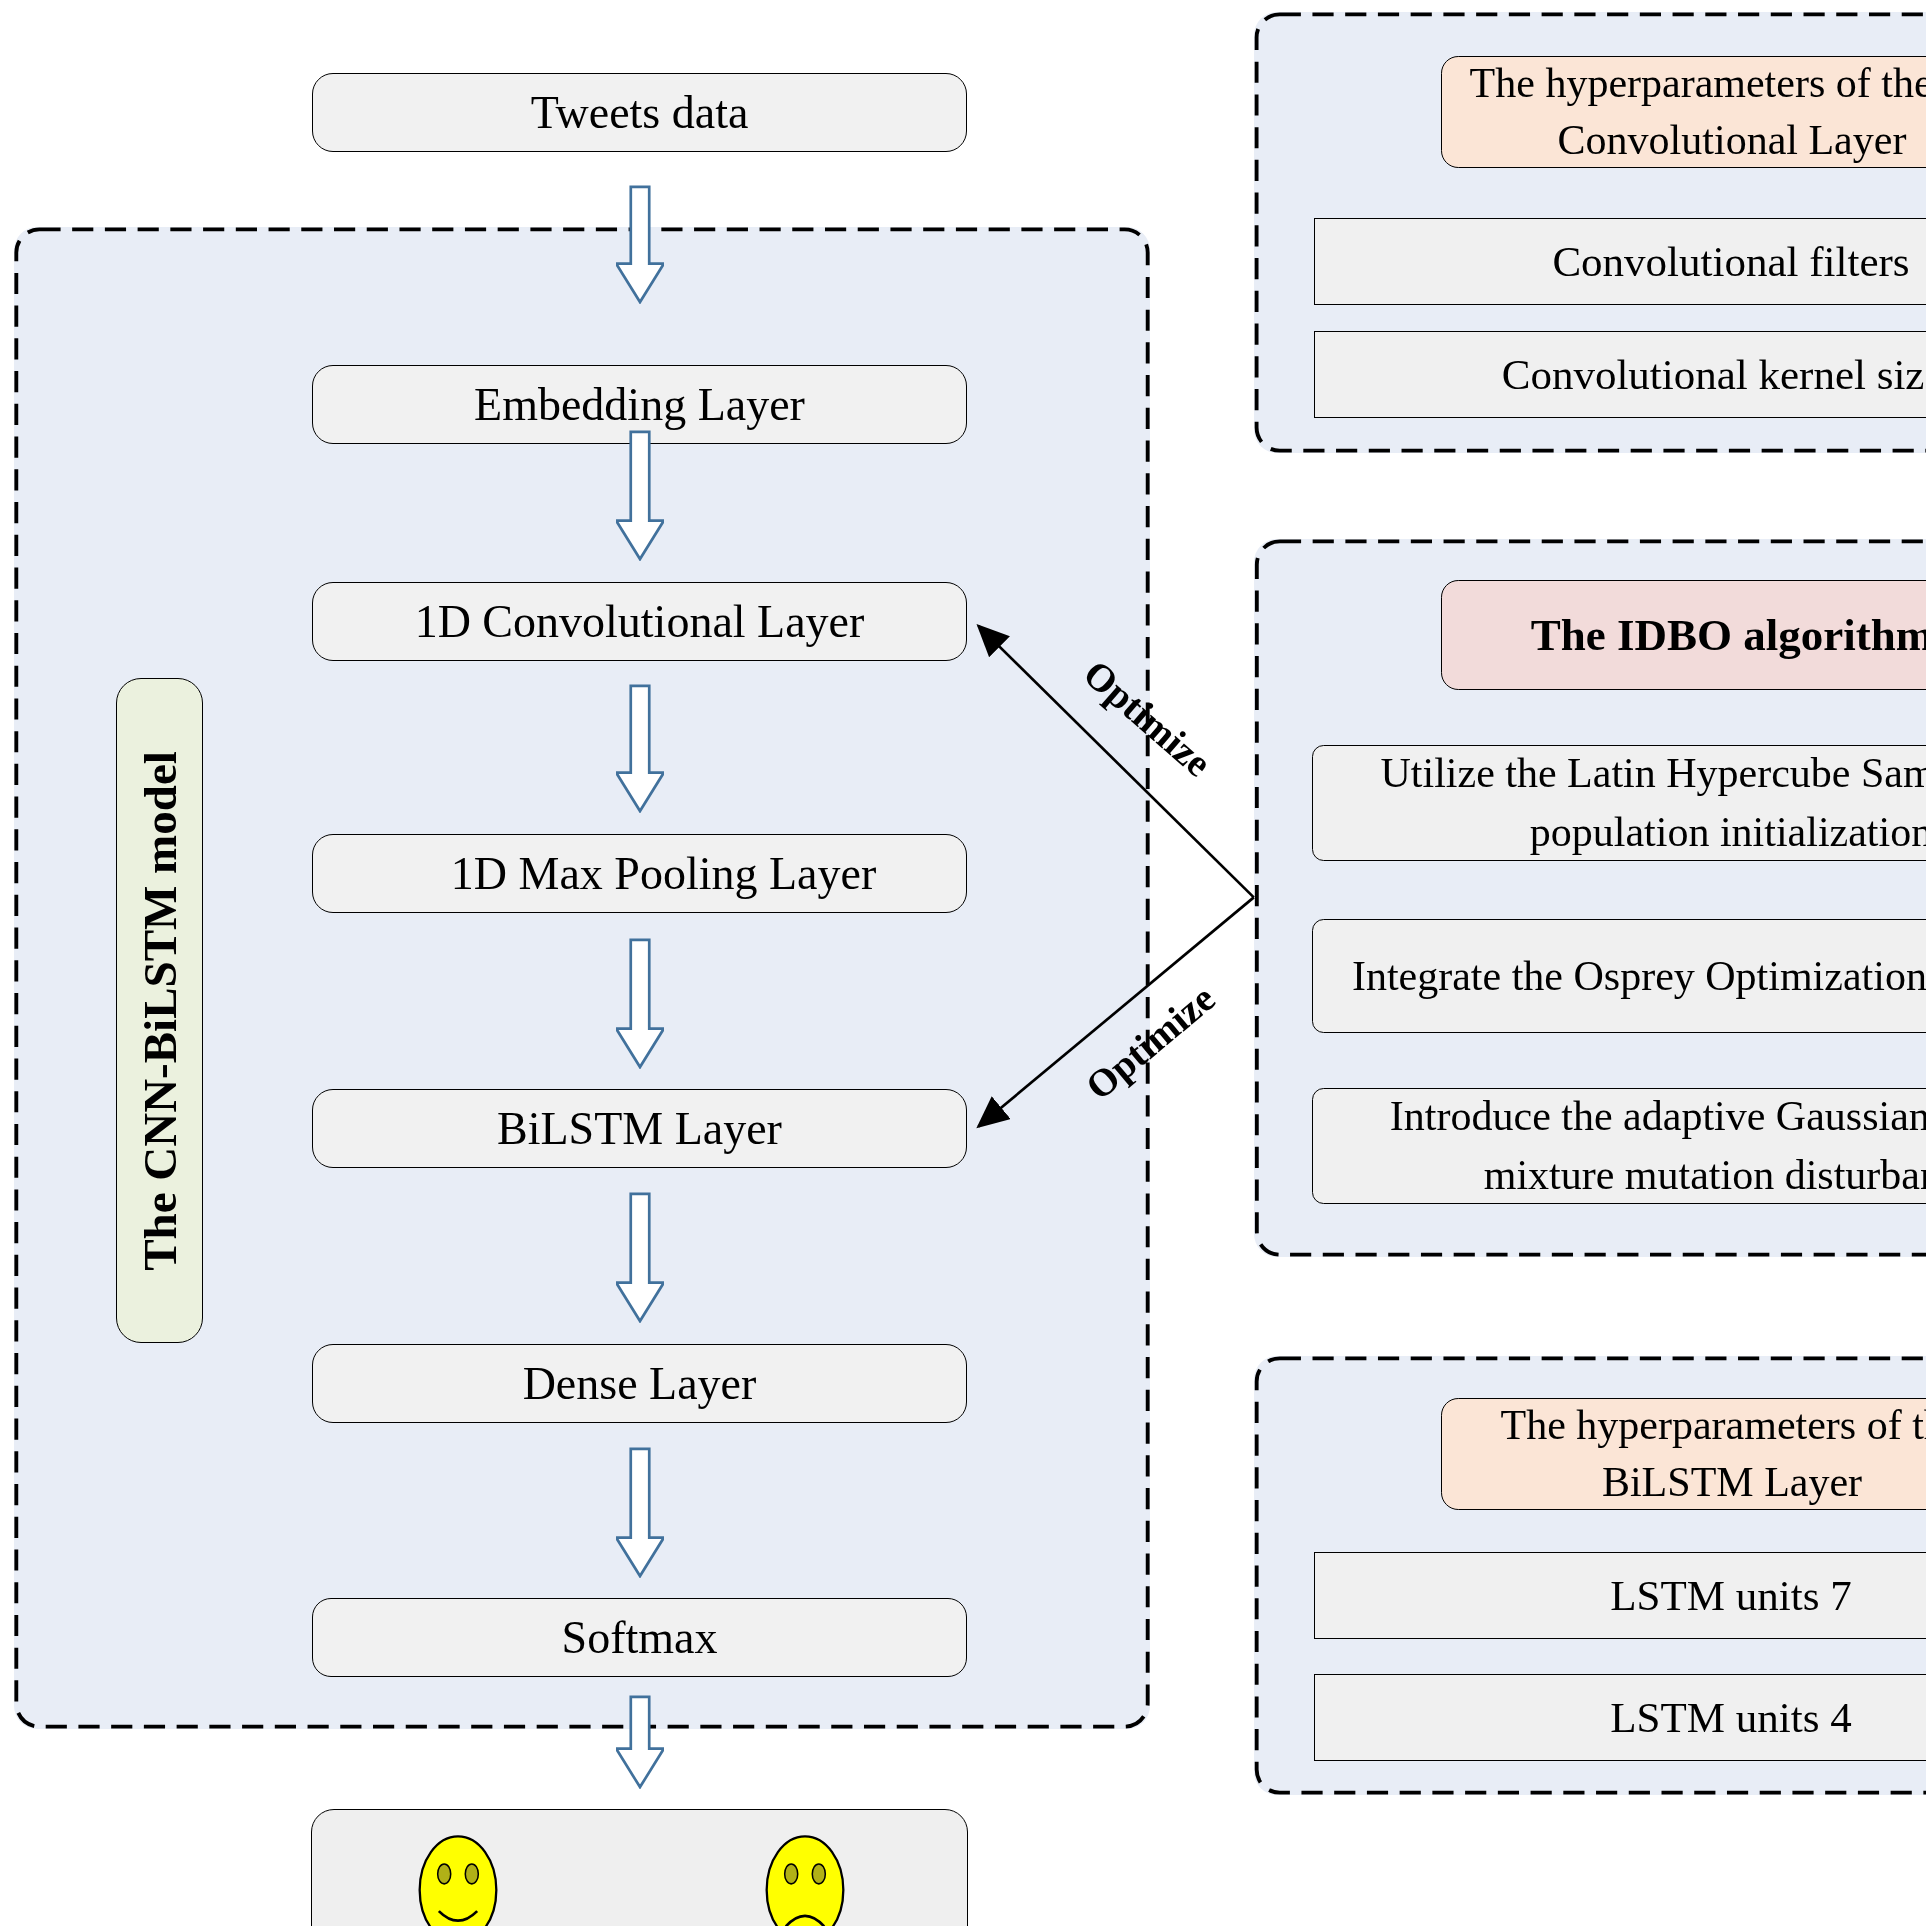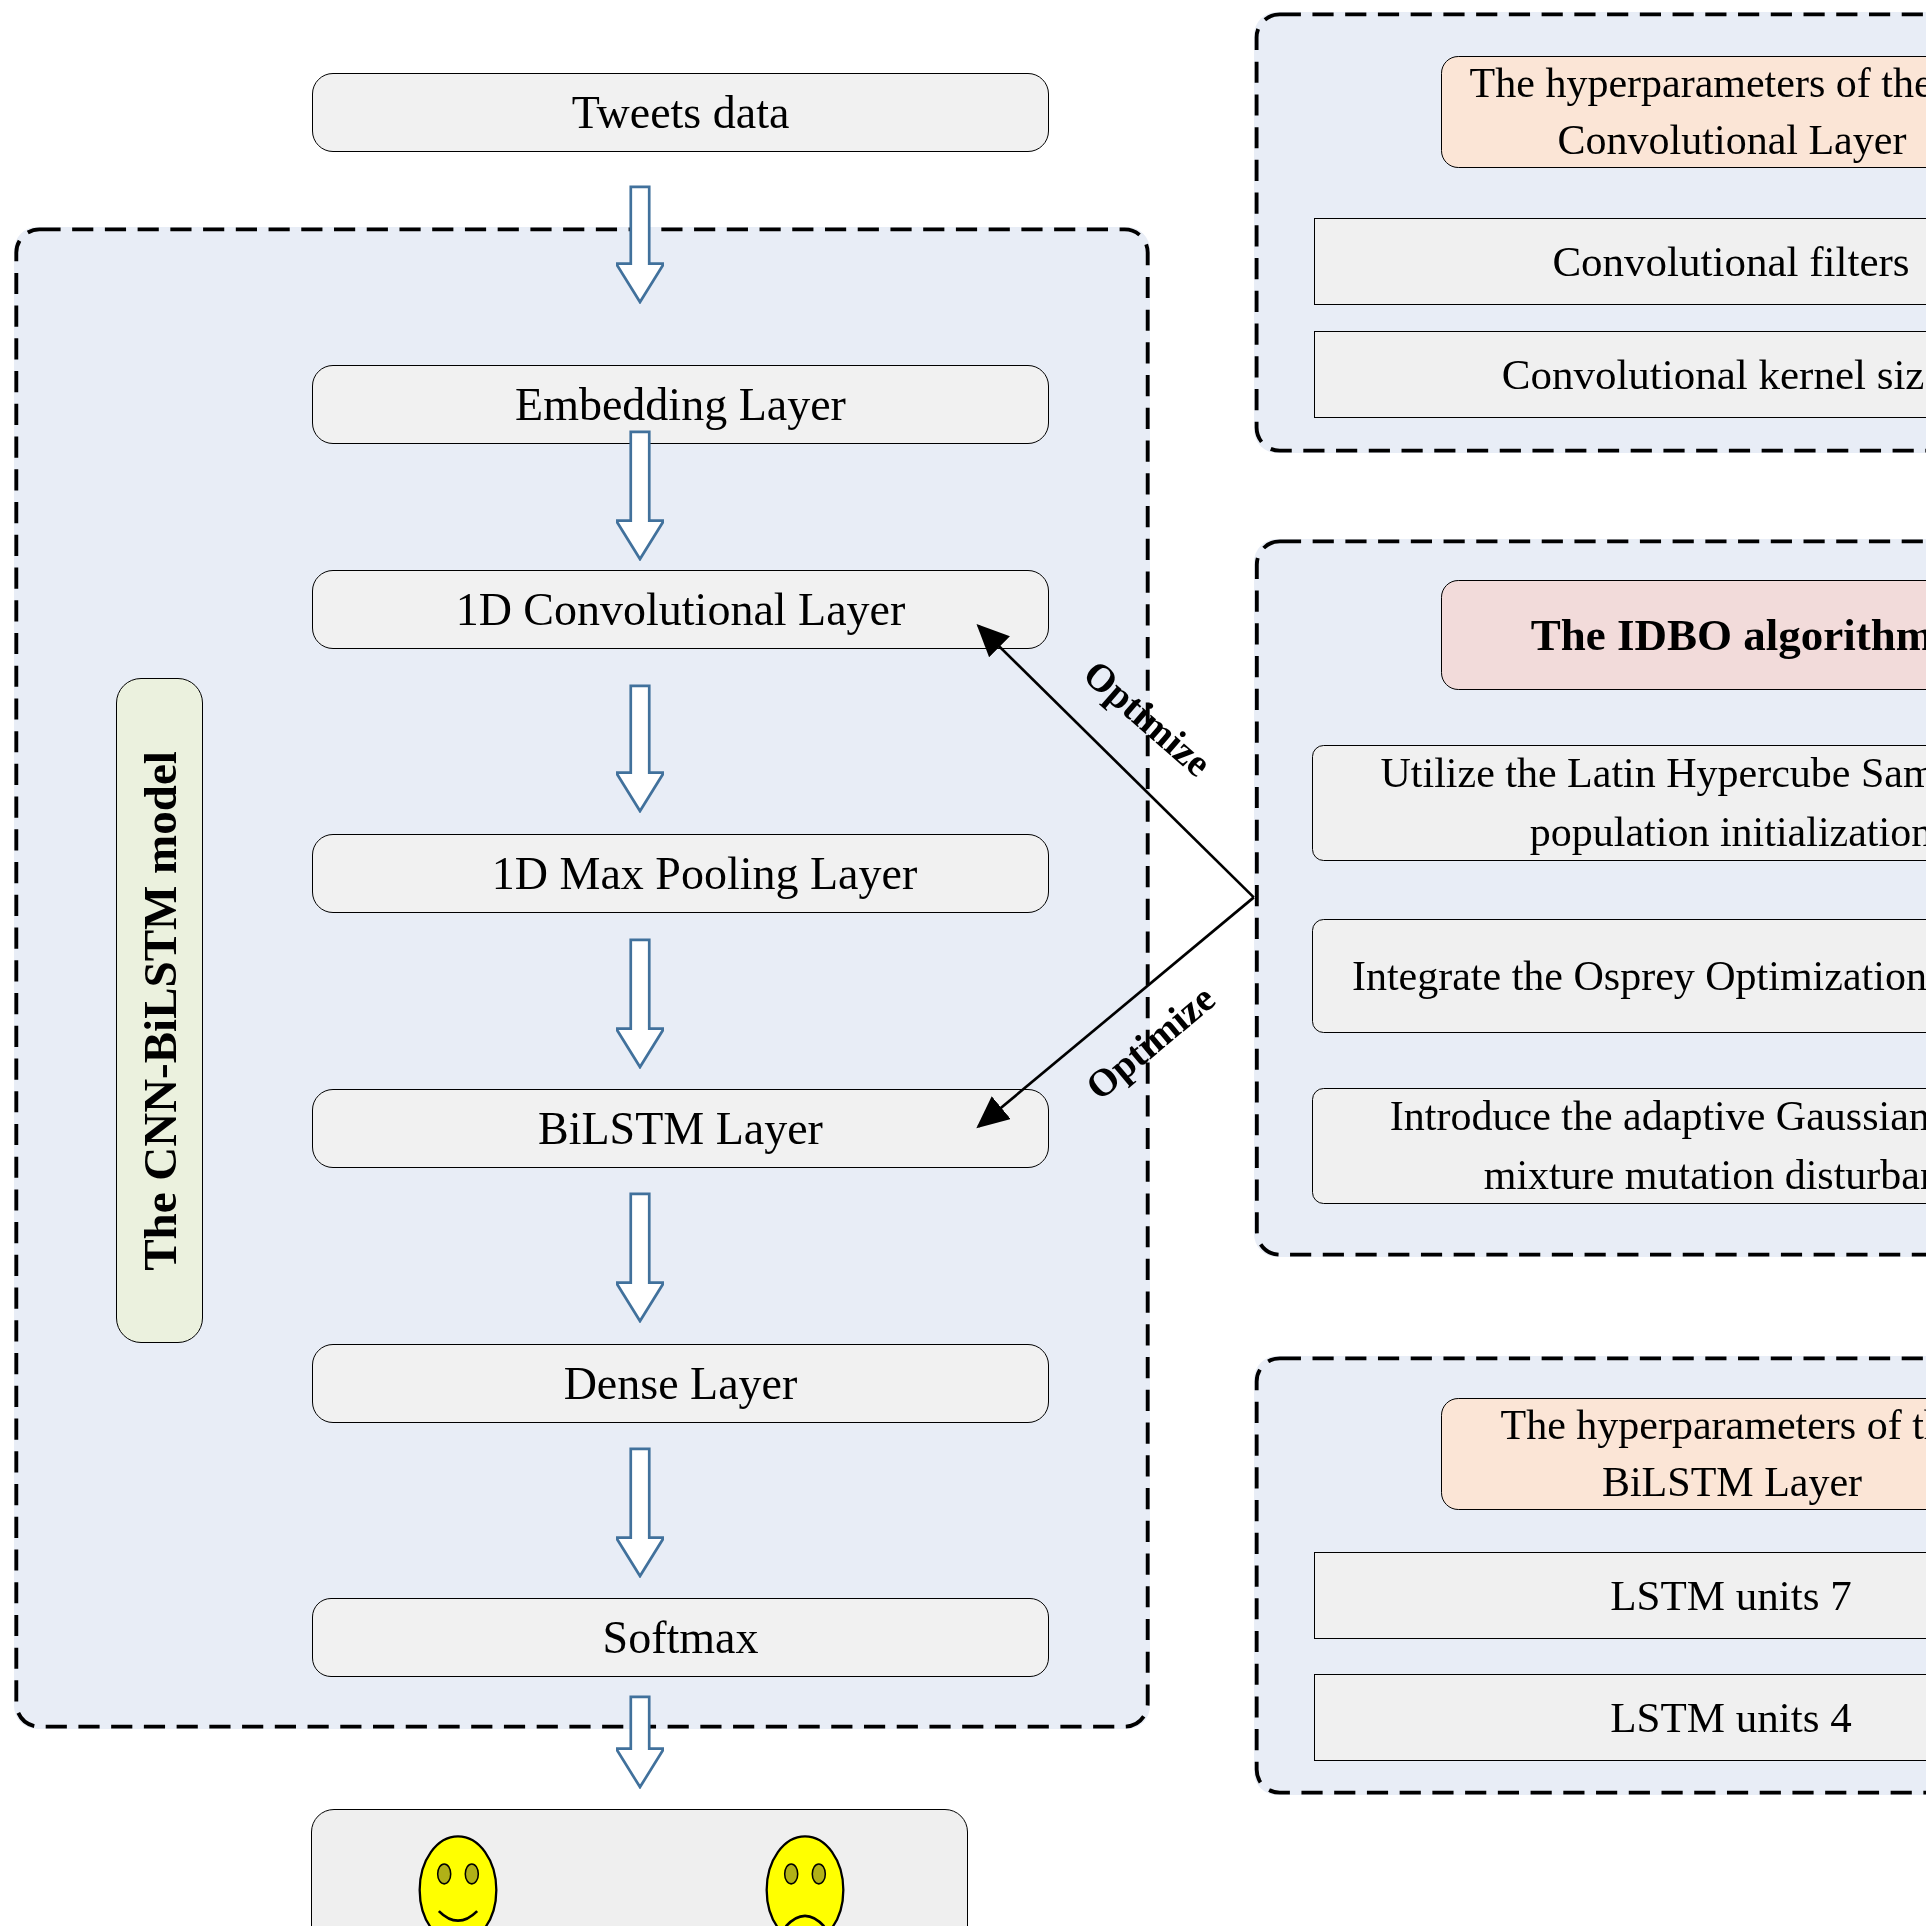--- a/index.html
+++ b/index.html
@@ -3,21 +3,21 @@
 <meta charset="utf-8">
 <style>
   html,body{margin:0;padding:0;background:#ffffff;}
   .canvas{position:relative;width:2186px;height:1982px;background:#ffffff;overflow:hidden;
           font-family:"Liberation Serif","DejaVu Serif",serif;color:#000;}
   .abs{position:absolute;}
   
   .panel{position:absolute;background:#e8edf6;border-radius:23px;}
   .panel > svg.dash{position:absolute;left:0;top:0;}
   
-  .node{position:absolute;left:312px;width:737px;height:79px;background:#f1f1f1;
+  .node{position:absolute;left:312px;width:655px;height:79px;background:#f1f1f1;
         border:1.9px solid #000;border-radius:21px;display:flex;align-items:center;
         justify-content:center;font-size:46px;box-sizing:border-box;}
   
   .block-arrow{position:absolute;left:616px;}
   
   .hdr{position:absolute;left:1441px;width:582px;background:#fbe5d6;border:1.9px solid #000;
        border-radius:17.3px;display:flex;align-items:center;justify-content:center;
        text-align:center;font-size:42px;line-height:1.35;box-sizing:border-box;padding:3.9px 11.6px;}
   .row{position:absolute;left:1314px;width:834px;height:87px;background:#f0f0f0;
        border:1.5px solid #000;display:flex;align-items:center;justify-content:center;
@@ -48,21 +48,21 @@
   <div class="model-label-box">
     <div class="model-label-text">The CNN-BiLSTM model</div>
   </div>
 
   <div class="node" style="top:73px;">
     <span>Tweets data</span>
     </div>
   <div class="node" style="top:329px;margin-top:36px;">
     <span>Embedding Layer</span>
     </div>
-  <div class="node" style="top:570px;">
+  <div class="node" style="top:582px;">
     <span>1D Convolutional Layer</span>
     </div>
   <div class="node" style="top:834px;padding-left:48px;">
     <span>1D Max Pooling Layer</span>
     </div>
   <div class="node" style="top:1089px;">
     <span>BiLSTM Layer</span>
     </div>
   <div class="node" style="top:1344px;">
     <span>Dense Layer</span>

